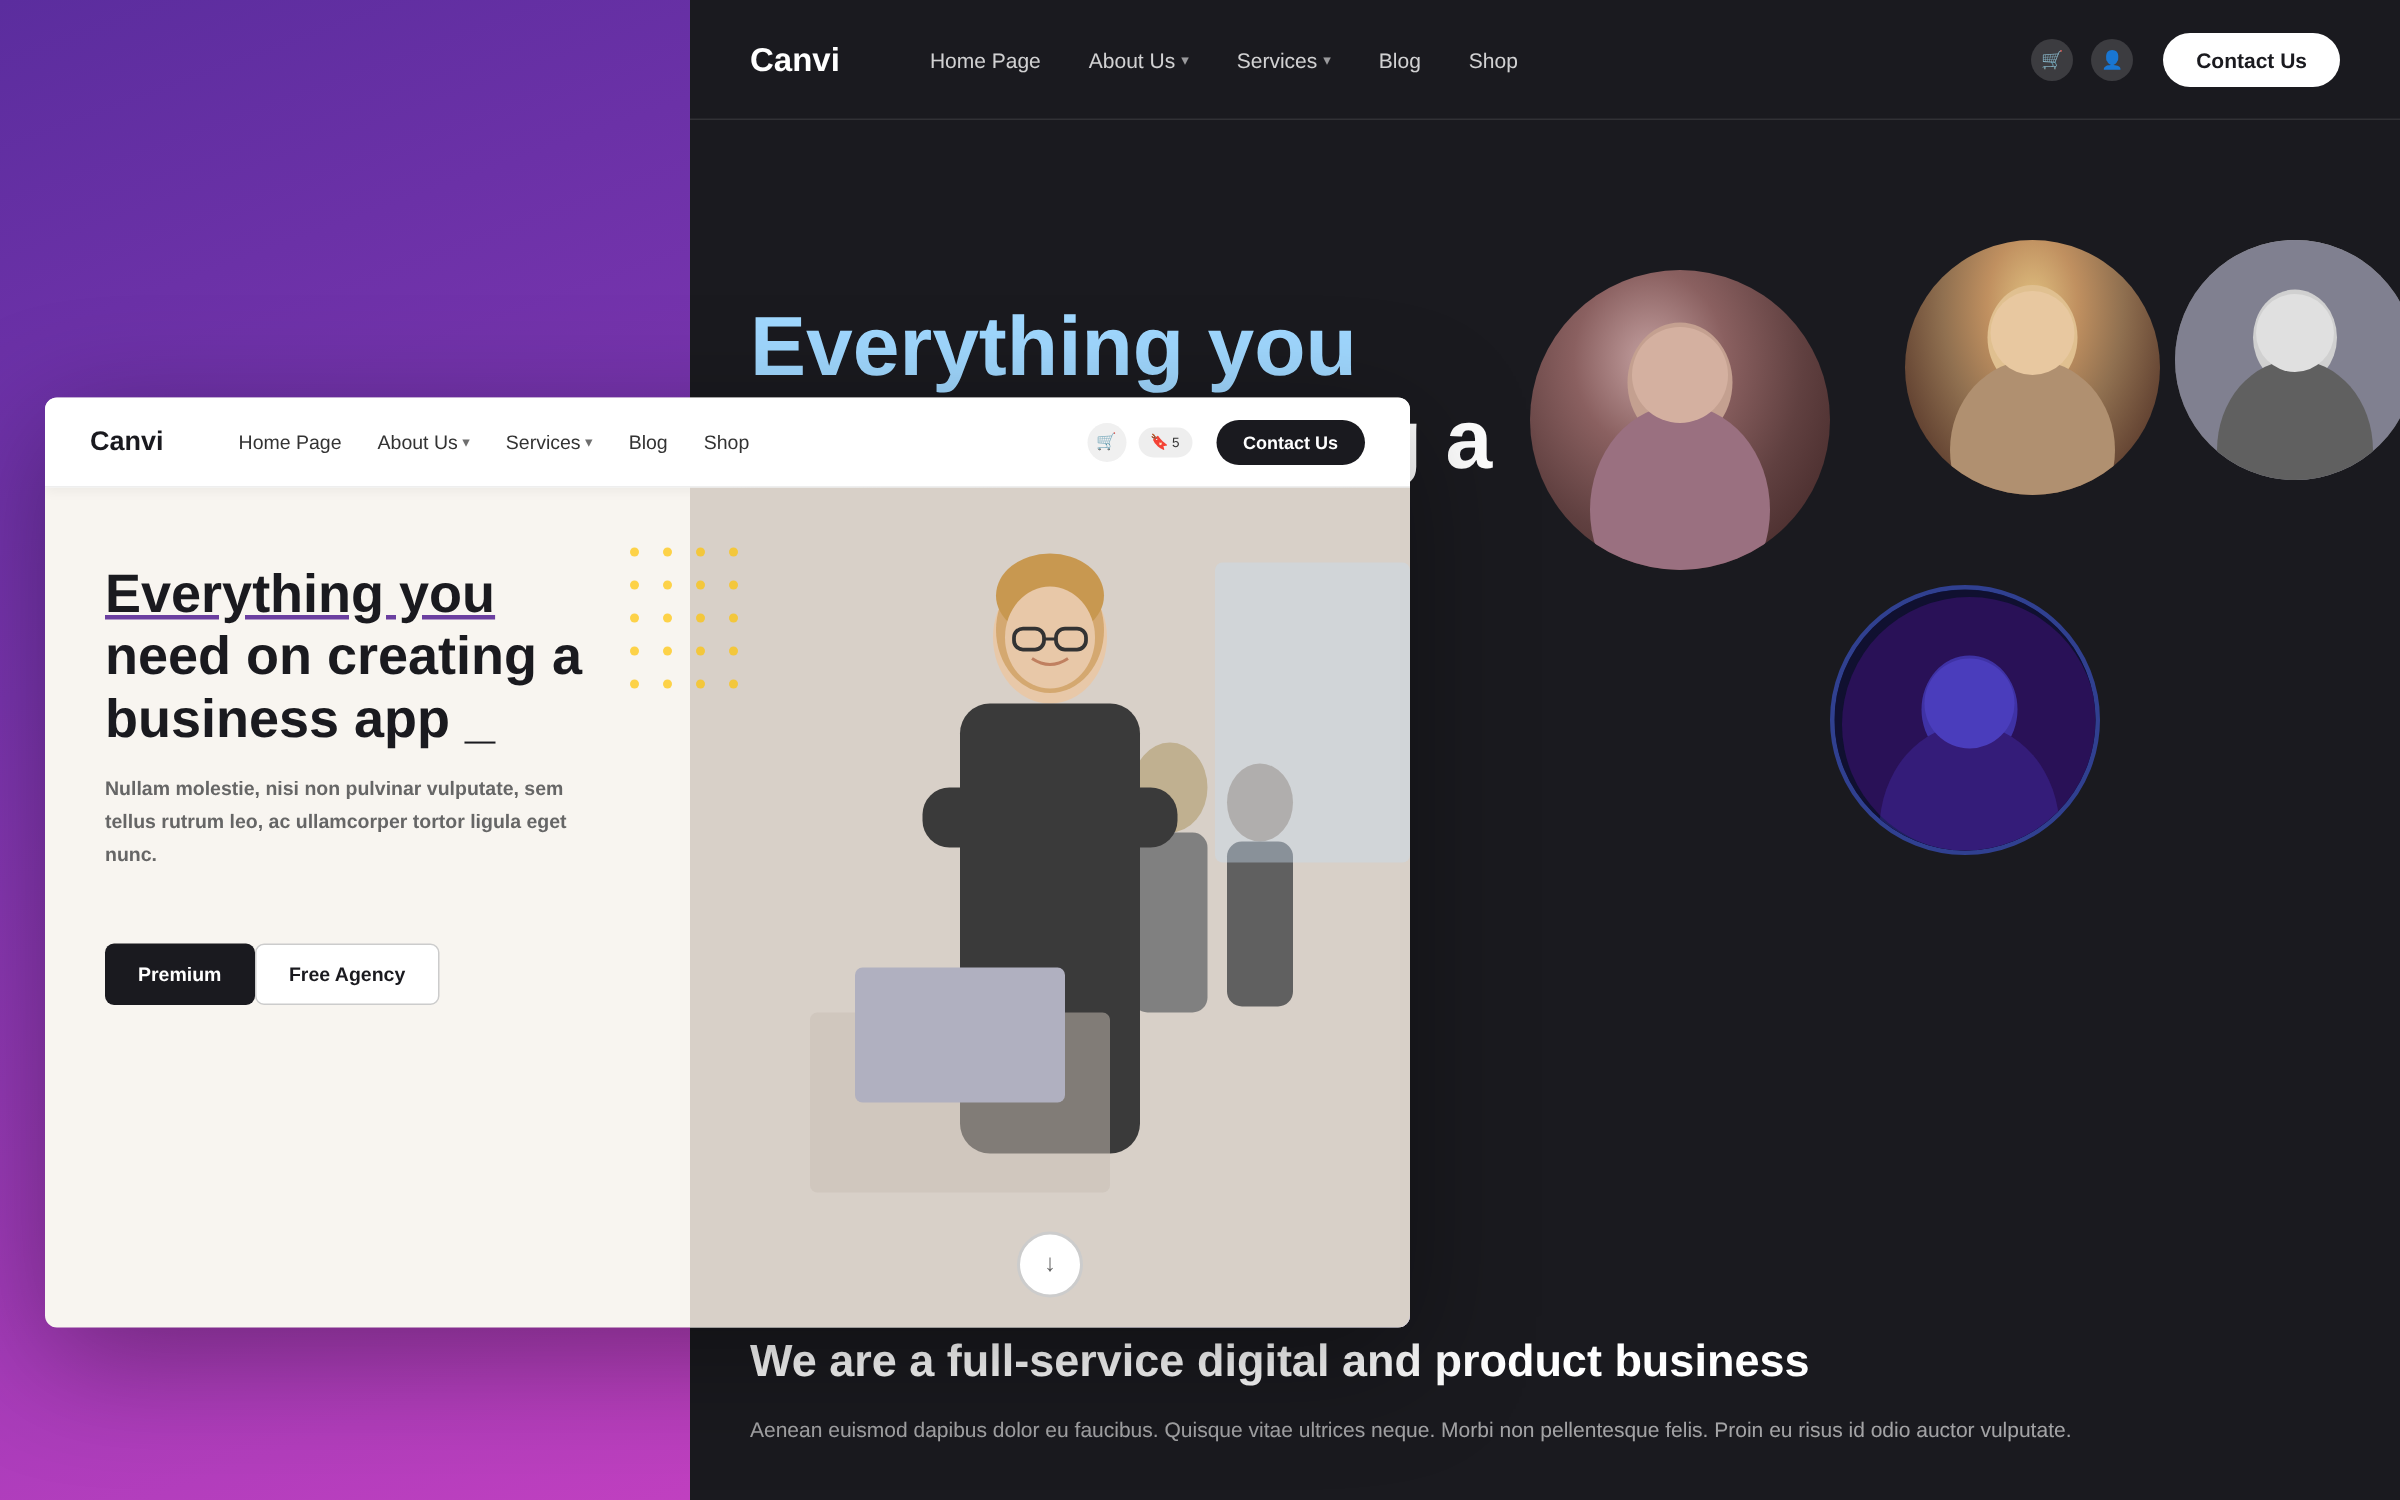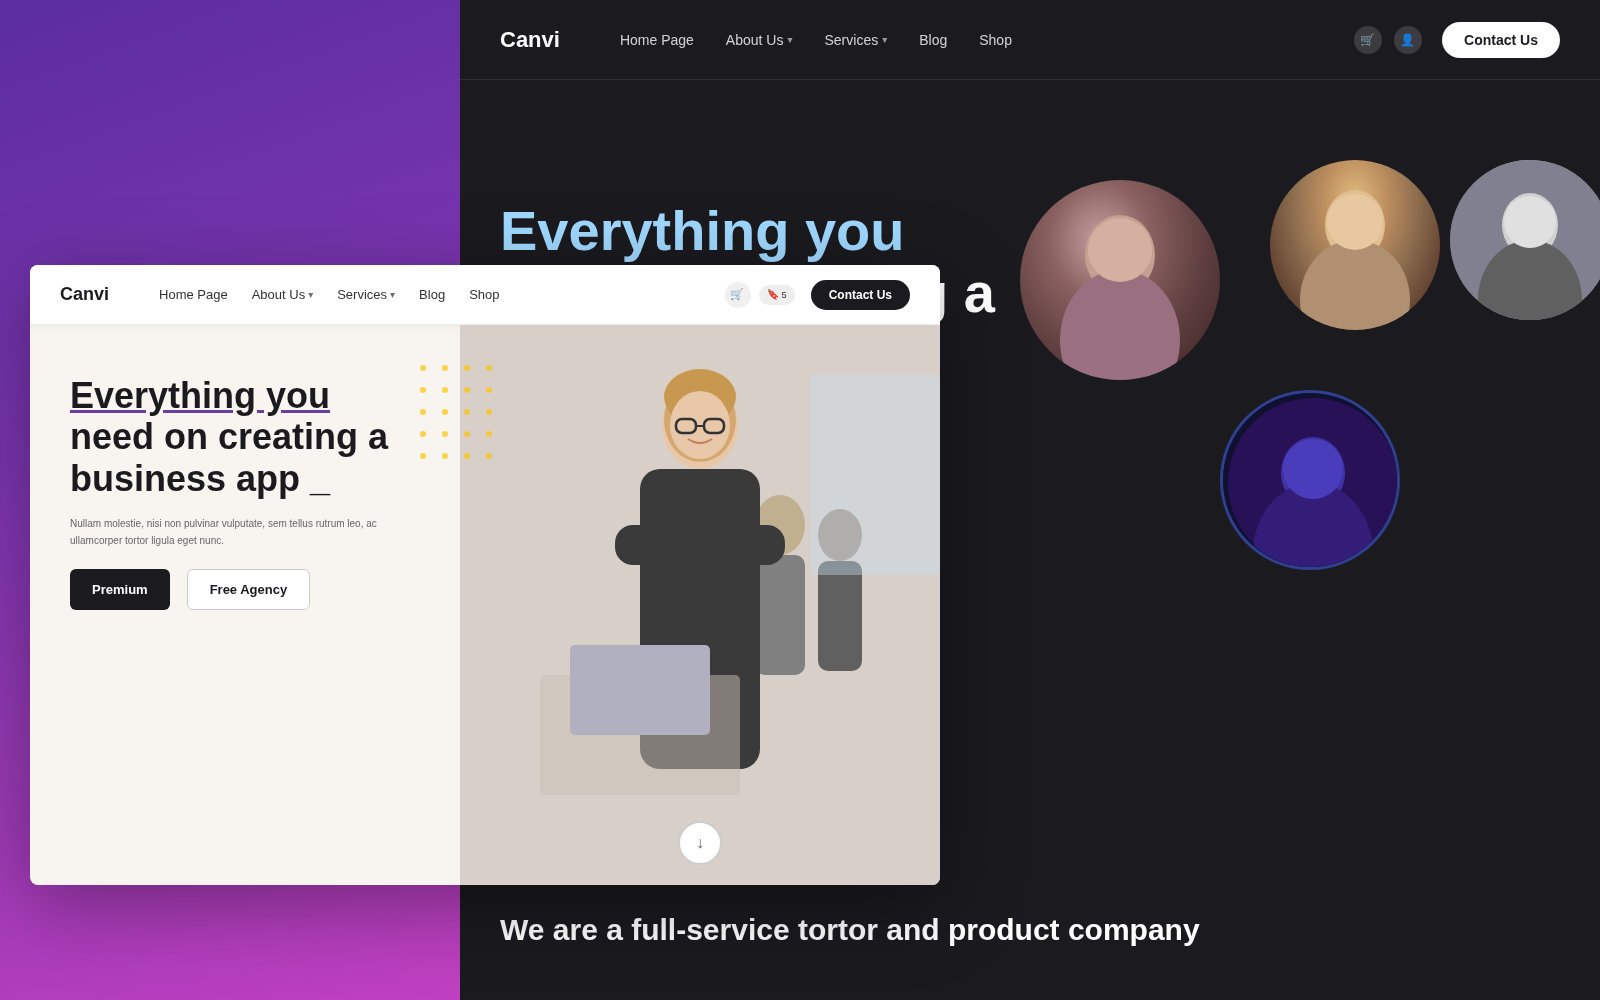--- a/index.html
+++ b/index.html
@@ -316,29 +316,30 @@
       font-weight: 900;
       color: #1a1a1f;
       line-height: 1.15;
       margin-bottom: 16px;
     }
     .light-hero-title .underline {
       text-decoration: underline;
       text-decoration-color: #6B3FA0;
     }
     .light-hero-desc {
-      font-size: 10px;
+      font-size: 13px;
       color: #666;
       line-height: 1.7;
-      margin-bottom: 20px;
+      margin-bottom: 48px;
       max-width: 320px;
+      font-weight: bold;
     }
     .light-hero-btns {
       display: flex;
-      gap: 17px;
+      gap: 0;
     }
     .btn-premium {
       background: #1a1a1f;
       color: white;
       border: none;
       padding: 12px 22px;
       border-radius: 6px;
       font-size: 13px;
       font-weight: 600;
       cursor: pointer;
@@ -508,21 +509,22 @@
         <div class="brand-logo-icon">🎵</div>
         <span>Volume</span>
       </div>
       <div class="brand-logo-item">
         <div class="brand-logo-icon">◩</div>
         <span>Glossy</span>
       </div>
     </div>
 
     <div class="dark-bottom-text" style="position:absolute;bottom:0;left:0;right:0;background:#1a1a1f;padding:36px 40px;">
-      <div class="dark-bottom-title">We are a full-service tortor and product company</div>
+      <div class="dark-bottom-title">We are a full-service digital and product business</div>
+      <div class="dark-bottom-desc">Aenean euismod dapibus dolor eu faucibus. Quisque vitae ultrices neque. Morbi non pellentesque felis. Proin eu risus id odio auctor vulputate.</div>
     </div>
   </div>
 </div>
 
 <div class="light-website">
 
   <nav class="light-nav">
     <div class="light-nav-logo">Canvi</div>
     <div class="light-nav-links">
       <a class="light-nav-link">

